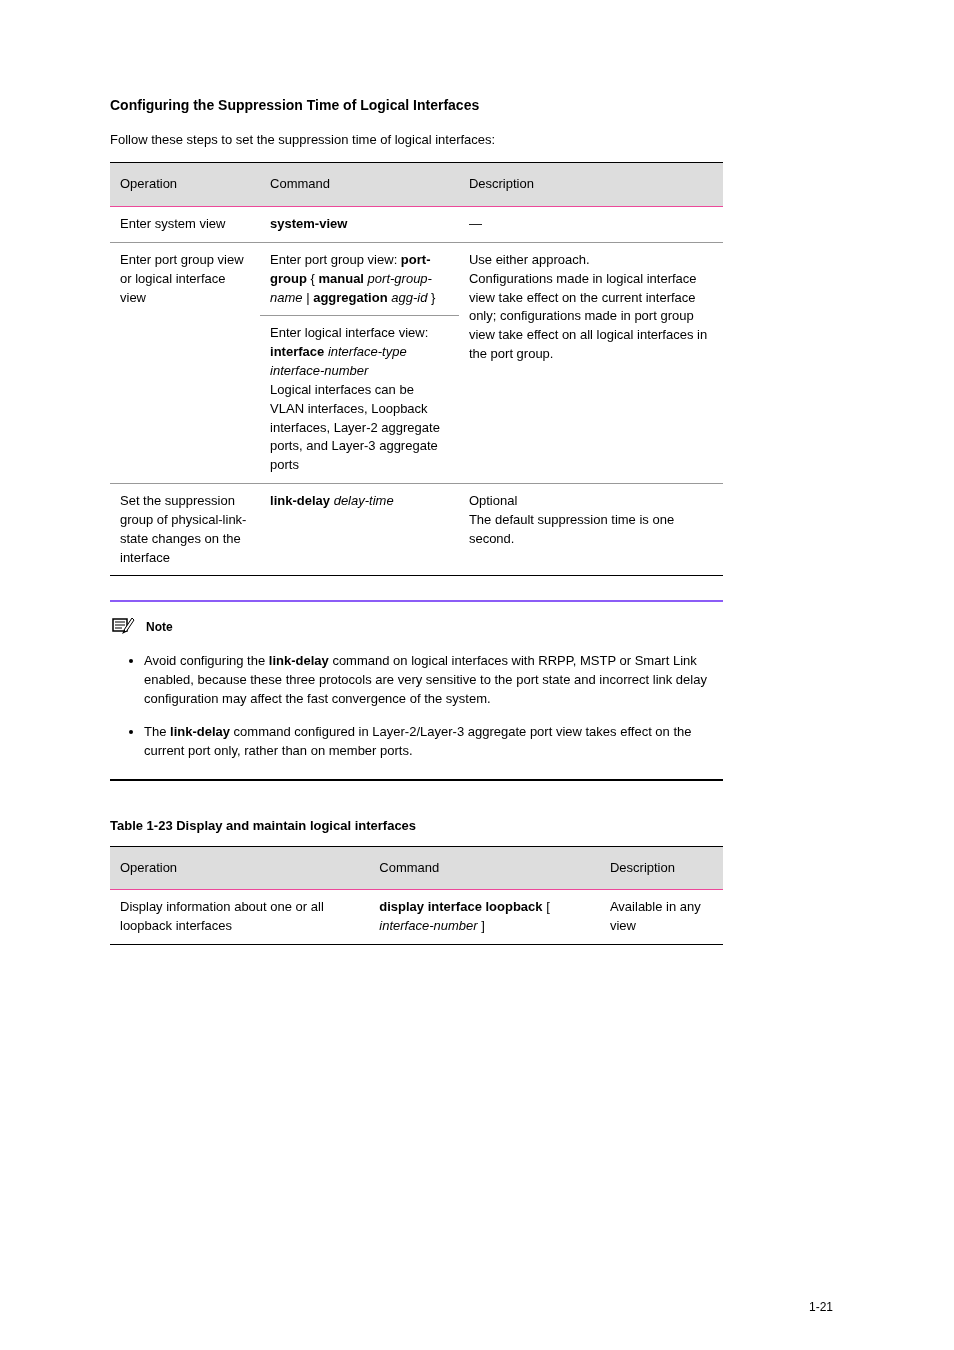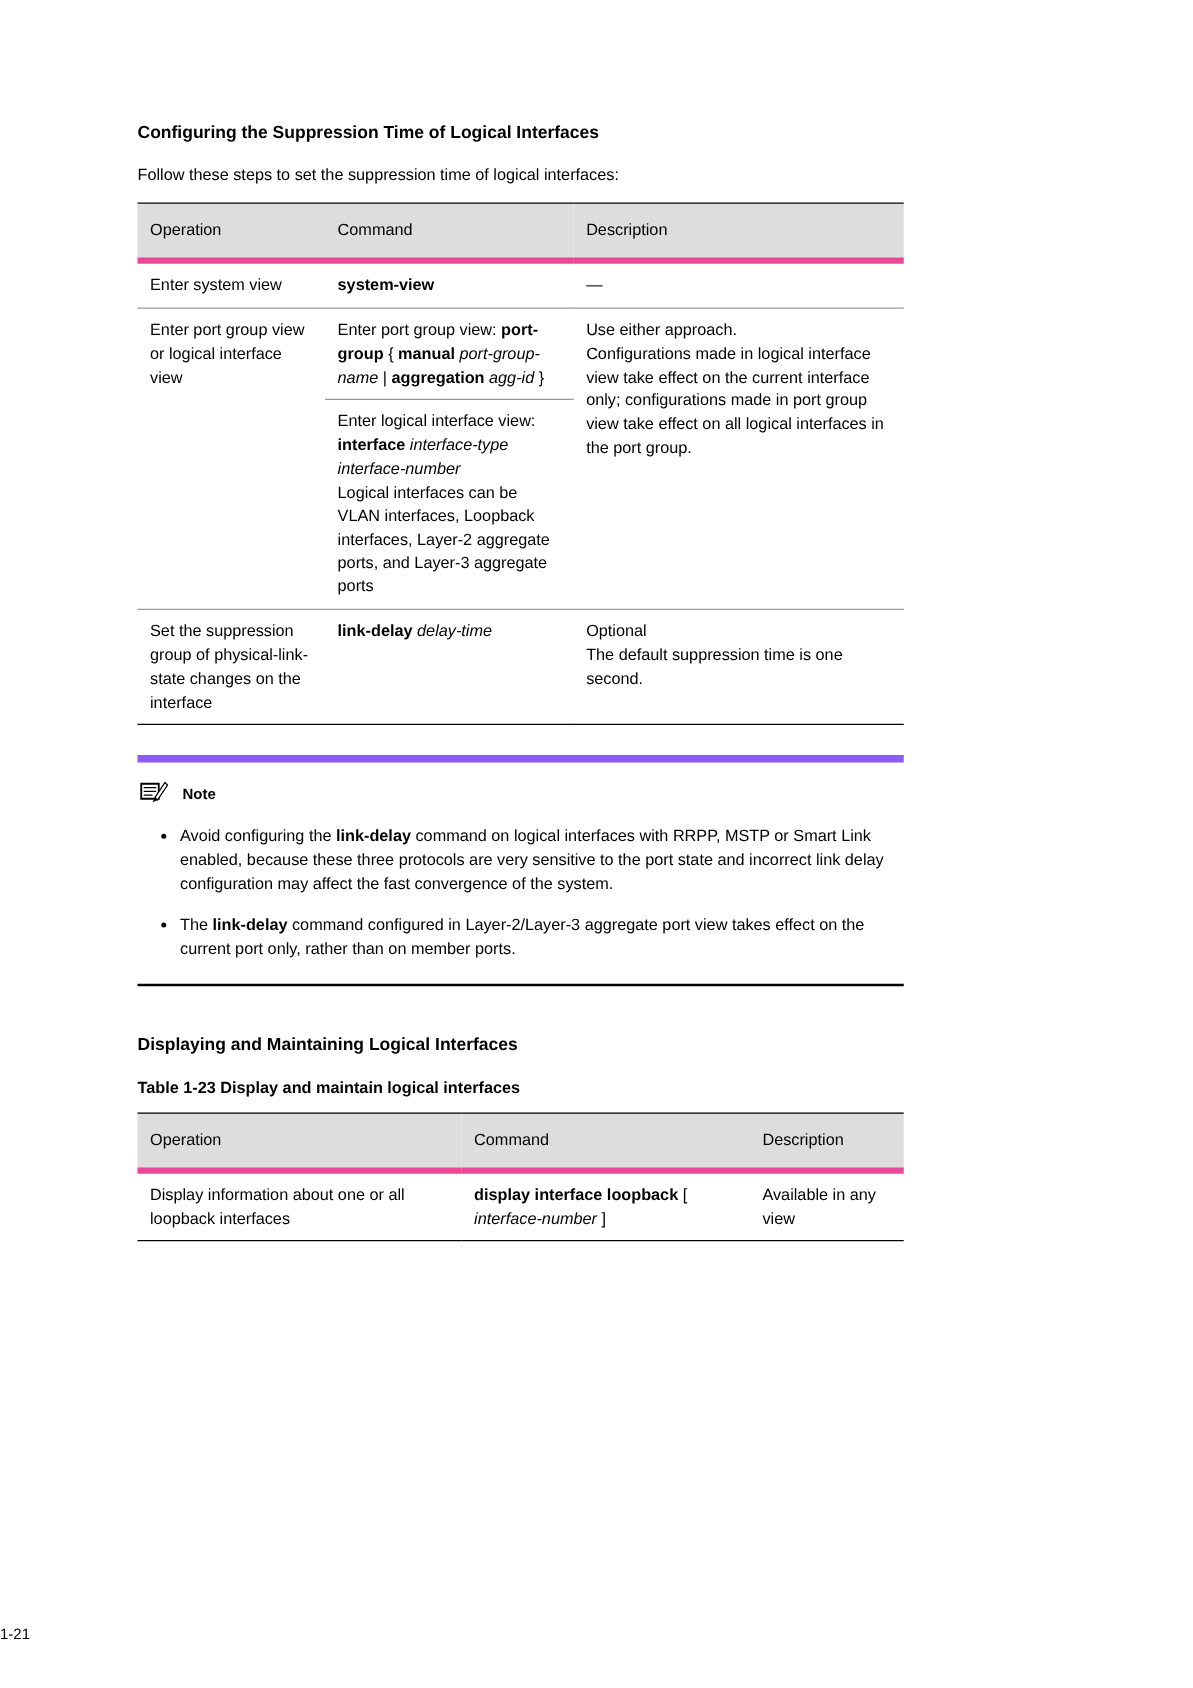--- a/index.html
+++ b/index.html
@@ -35,35 +35,35 @@
     width: 100%;
     border-collapse: collapse;
     margin-bottom: 24px;
   }
   table.config thead th {
     background: #ddd;
     text-align: left;
     font-weight: normal;
     padding: 12px 10px;
     border-top: 1px solid #000;
-    border-bottom: 5px solid #ec4899;
+    border-bottom: 1px solid #ec4899;
   }
   table.config td {
     padding: 8px 10px;
     vertical-align: top;
     border-bottom: 1px solid #999;
   }
   table.config tbody tr:last-child td {
     border-bottom: 1px solid #000;
   }
   .cmd { font-weight: bold; }
   .cmd-arg { font-style: italic; }
 
   .note-box {
-    border-top: 6px solid #8b5cf6;
+    border-top: 2px solid #8b5cf6;
     border-bottom: 2px solid #000;
     padding: 14px 0 18px 0;
     margin-bottom: 36px;
   }
   .note-header {
     display: flex;
     align-items: center;
     gap: 8px;
     margin-bottom: 14px;
   }
@@ -82,21 +82,21 @@
   }
   .note-bullets li:last-child { margin-bottom: 0; }
 
   .sec2 { margin-top: 34px; }
 
   .pagenum {
     position: absolute;
     bottom: 34px;
     left: 0;
     width: 100%;
-    text-align: left;
+    text-align: right;
     font-size: 12px;
   }
 </style>
 </head>
 <body>
 
 <div class="page">
 
   <h3 class="section">Configuring the Suppression Time of Logical Interfaces</h3>
   <p class="intro">Follow these steps to set the suppression time of logical interfaces:</p>
@@ -141,21 +141,20 @@
       </svg>
       <span class="label">Note</span>
     </div>
     <ul class="note-bullets">
       <li>Avoid configuring the <span class="cmd">link-delay</span> command on logical interfaces with RRPP, MSTP or Smart Link enabled, because these three protocols are very sensitive to the port state and incorrect link delay configuration may affect the fast convergence of the system.</li>
       <li>The <span class="cmd">link-delay</span> command configured in Layer-2/Layer-3 aggregate port view takes effect on the current port only, rather than on member ports.</li>
     </ul>
   </div>
 
   <div class="sec2">
-    <h3 class="section">Displaying and Maintaining Logical Interfaces</h3>
     <p class="caption">Table 1-23 Display and maintain logical interfaces</p>
 
     <table class="config">
       <thead>
         <tr>
           <th>Operation</th>
           <th>Command</th>
           <th>Description</th>
         </tr>
       </thead>

